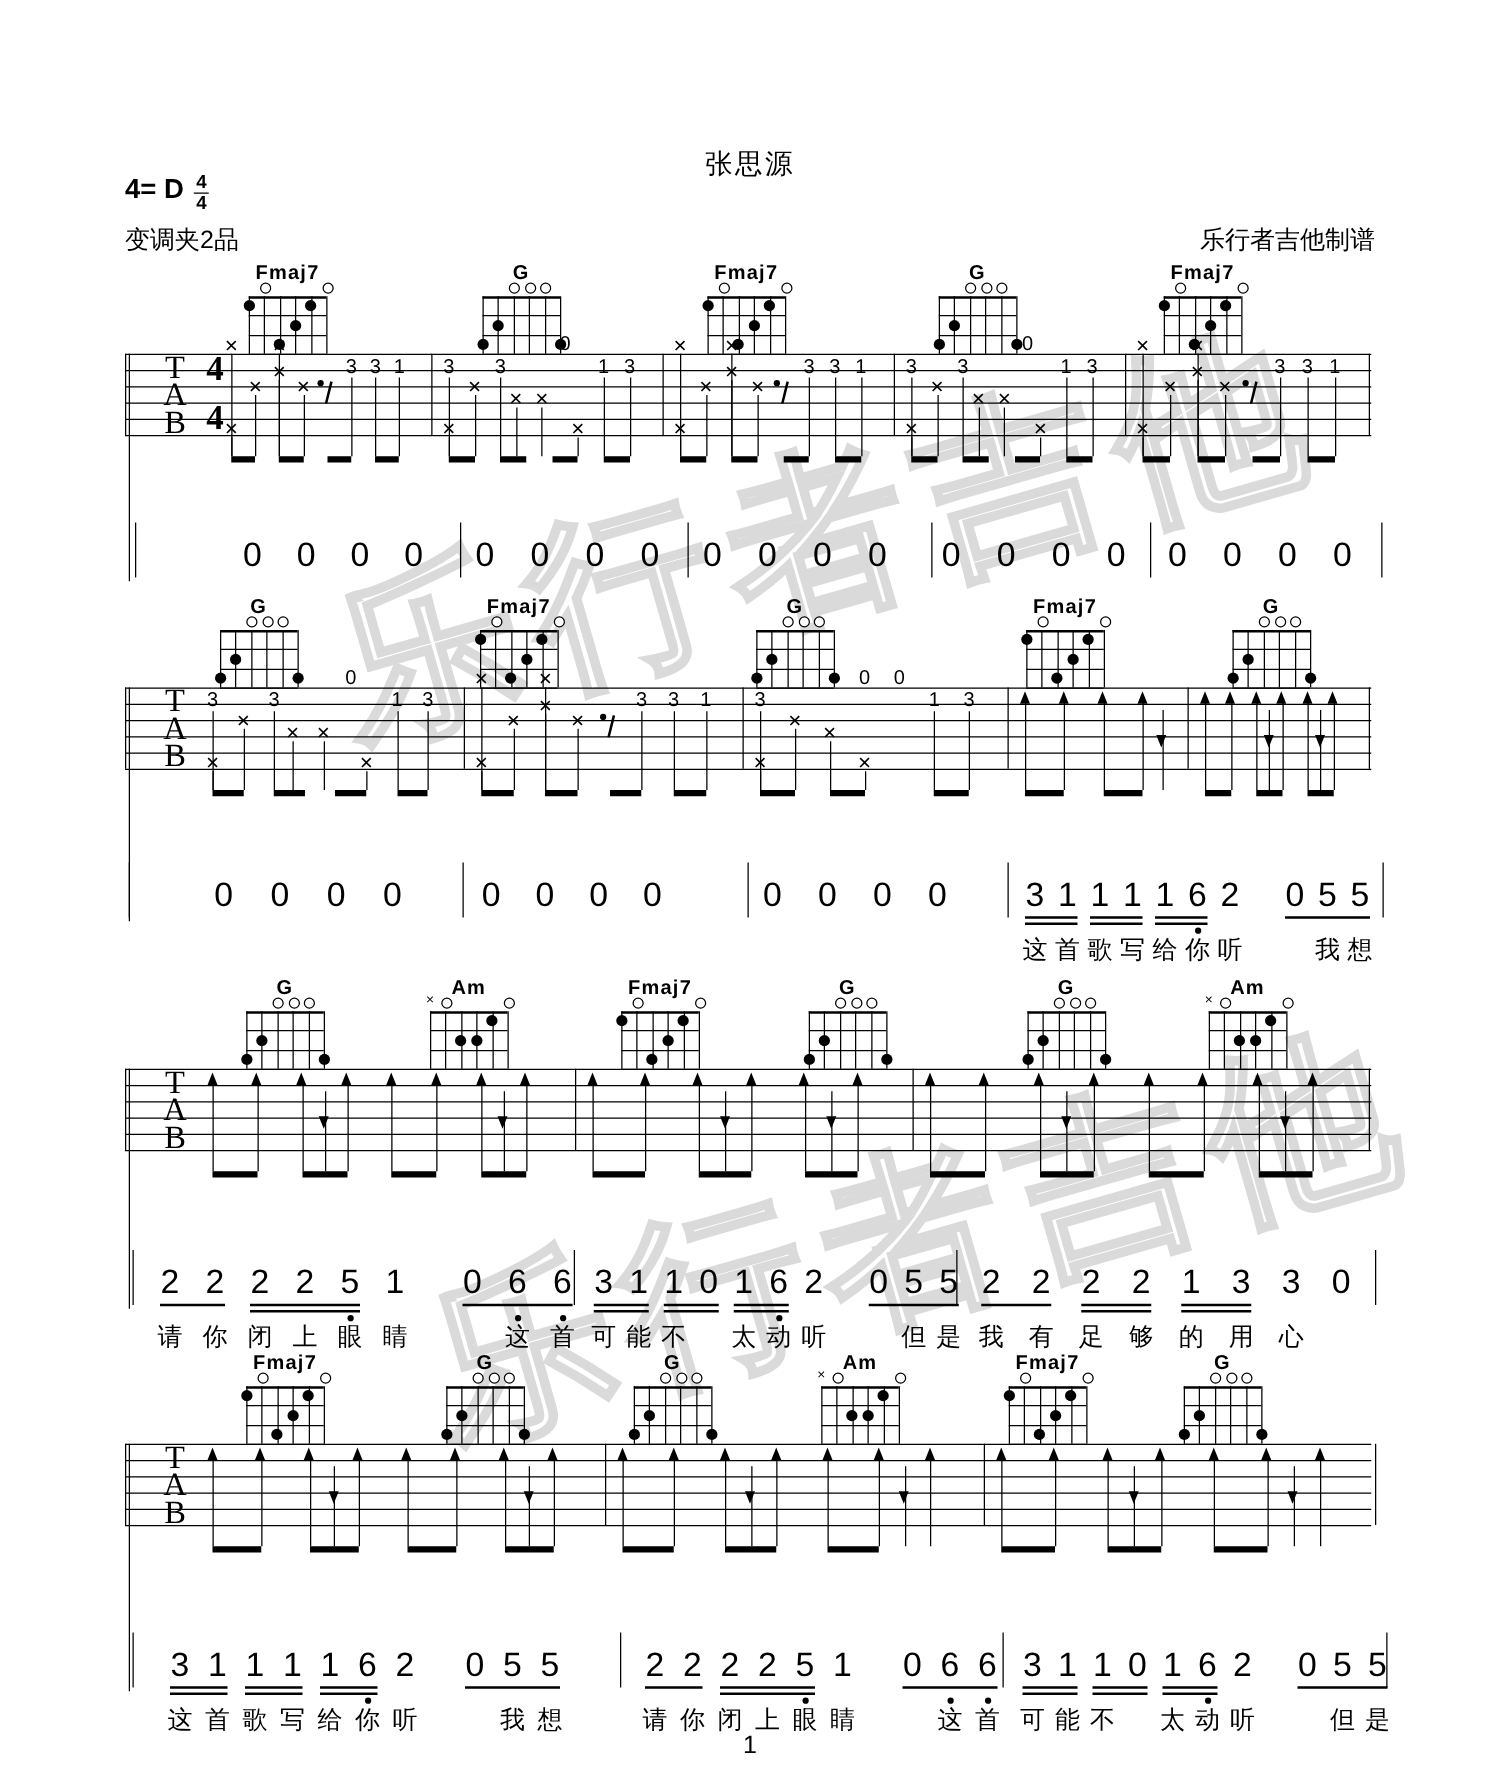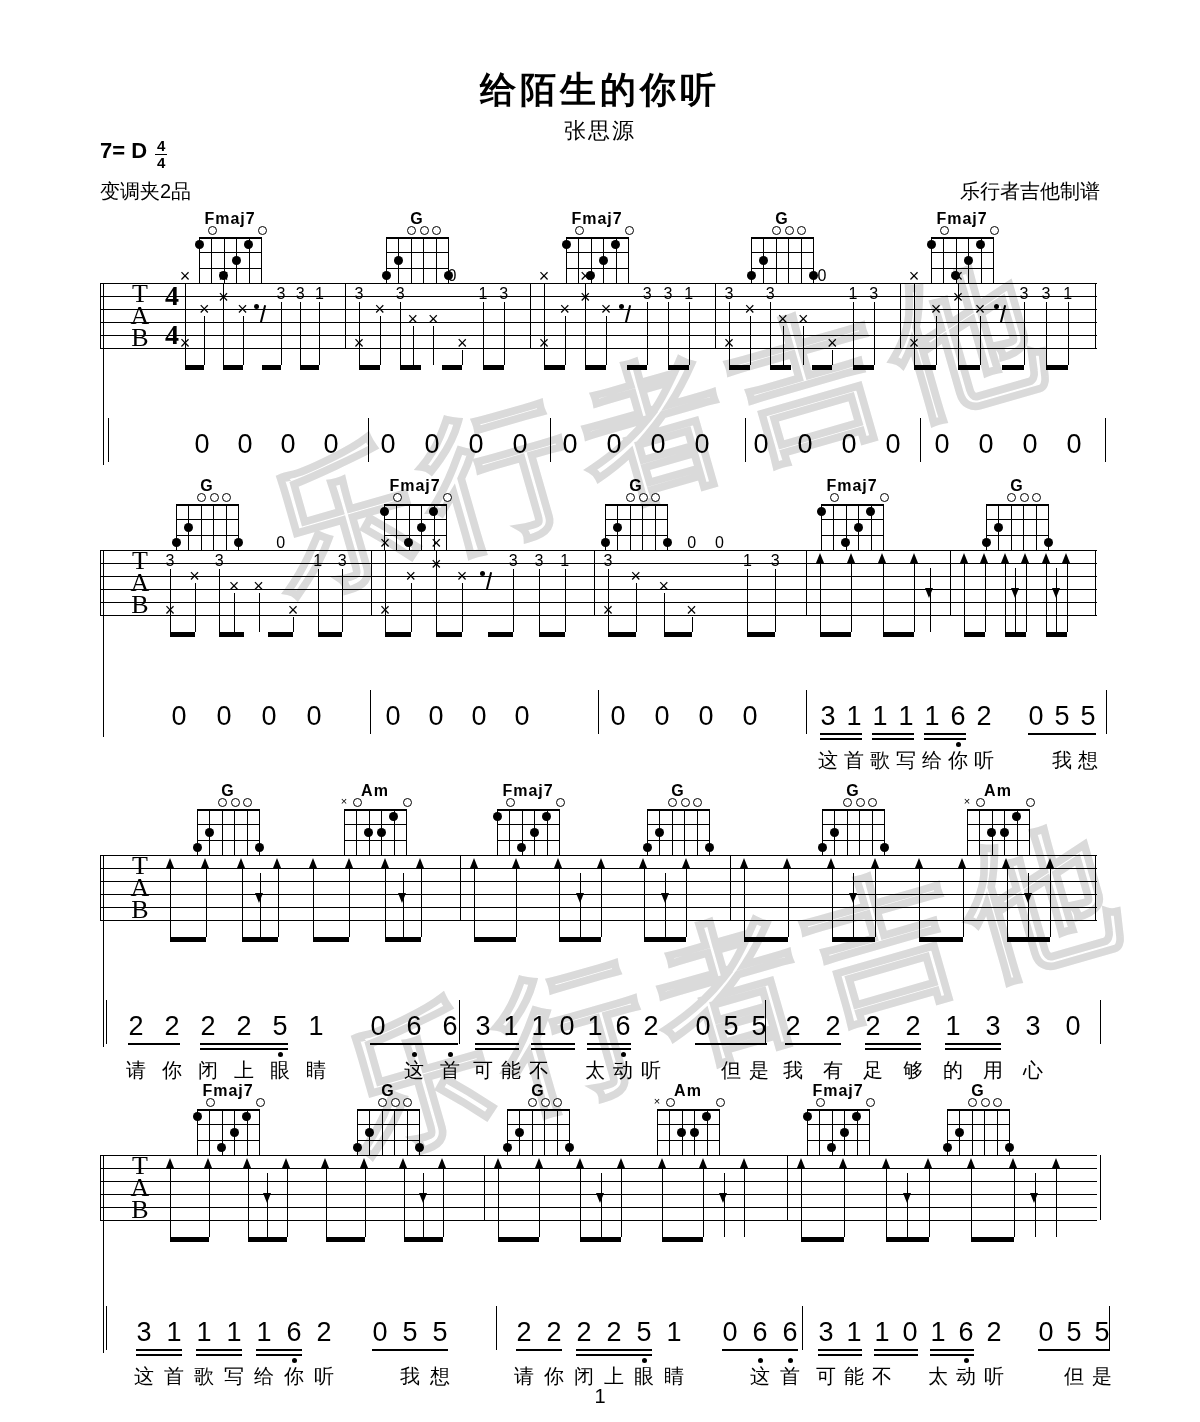--- a/index.html
+++ b/index.html
@@ -20,25 +20,24 @@
   #wm2{left:330px;top:890px;transform:rotate(-16deg);}
   .pagenum{font-size:20px;}
 </style>
 </head>
 <body>
 
 <div id="sheet">
   <div class="wm" id="wm1">乐行者吉他</div>
   <div class="wm" id="wm2">乐行者吉他</div>
 
-  <div class="abs ctr title" style="left:600px;top:90px;">给陌生的你听</div>
   <div class="abs ctr artist" style="left:600px;top:131px;">张思源</div>
 
   <div class="abs" style="left:100px;top:138px;">
-    <span class="keysig">7= D</span><span class="frac"><span class="top" style="display:block;">4</span><span style="display:block;">4</span></span>
+    <span class="keysig">4= D</span><span class="frac"><span class="top" style="display:block;">4</span><span style="display:block;">4</span></span>
   </div>
 
   <div class="abs meta" style="left:100px;top:178px;">变调夹2品</div>
   <div class="abs meta" style="right:100px;top:178px;">乐行者吉他制谱</div>
 
   <div class="abs ctr pagenum" style="left:600px;top:1396px;">1</div>
 <div class="ln" style="left: 100px; top: 283px; width: 997px; height: 1px;"></div>
     <div class="ln" style="left: 100px; top: 296px; width: 997px; height: 1px;"></div>
     <div class="ln" style="left: 100px; top: 309px; width: 997px; height: 1px;"></div>
     <div class="ln" style="left: 100px; top: 322px; width: 997px; height: 1px;"></div>

